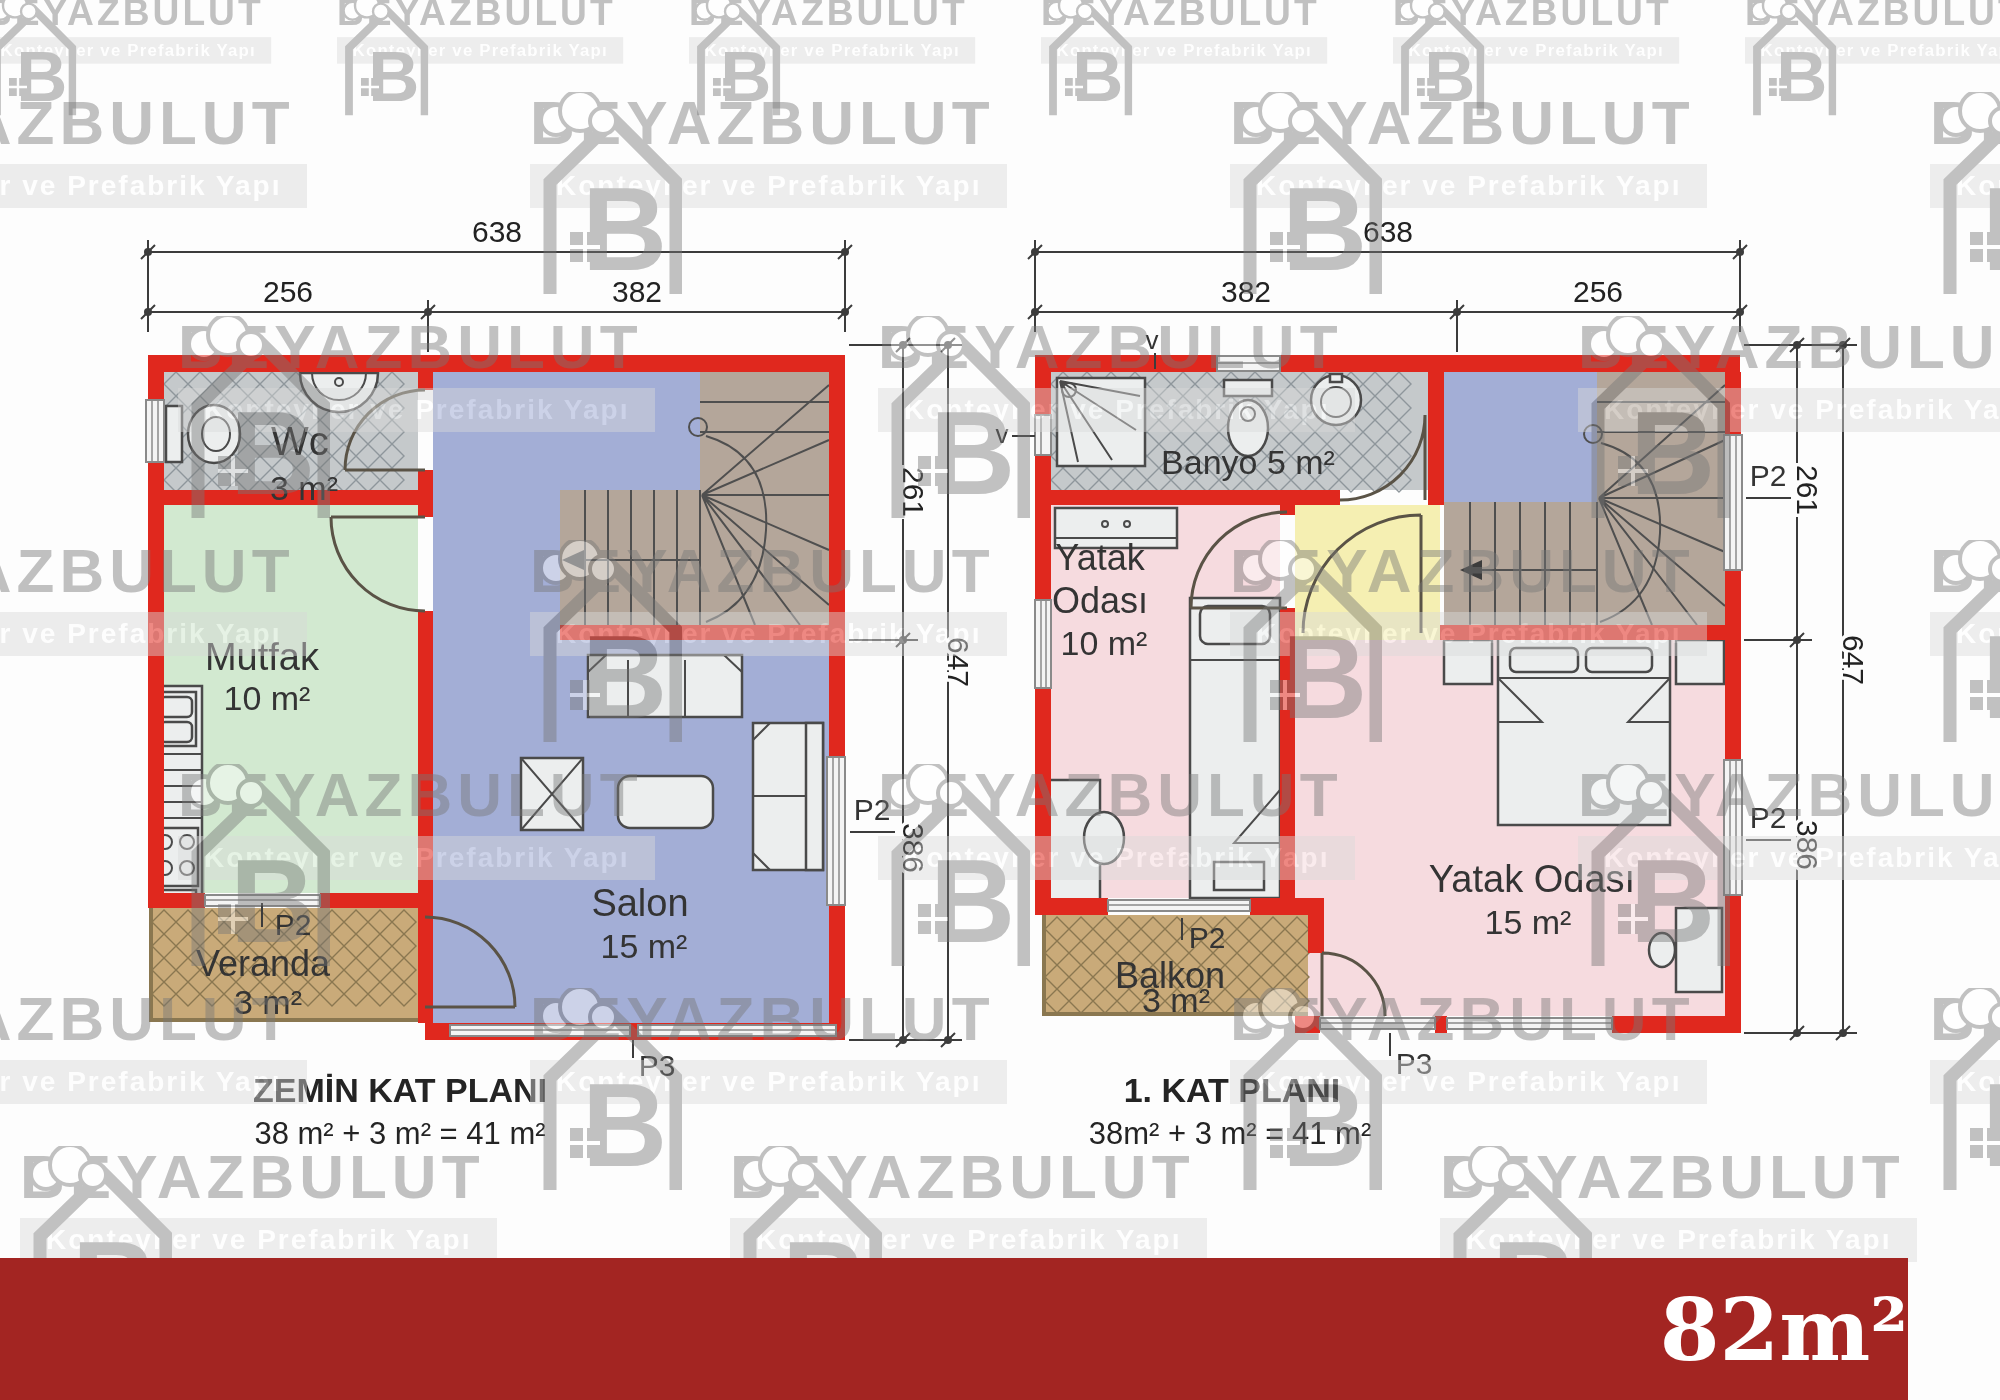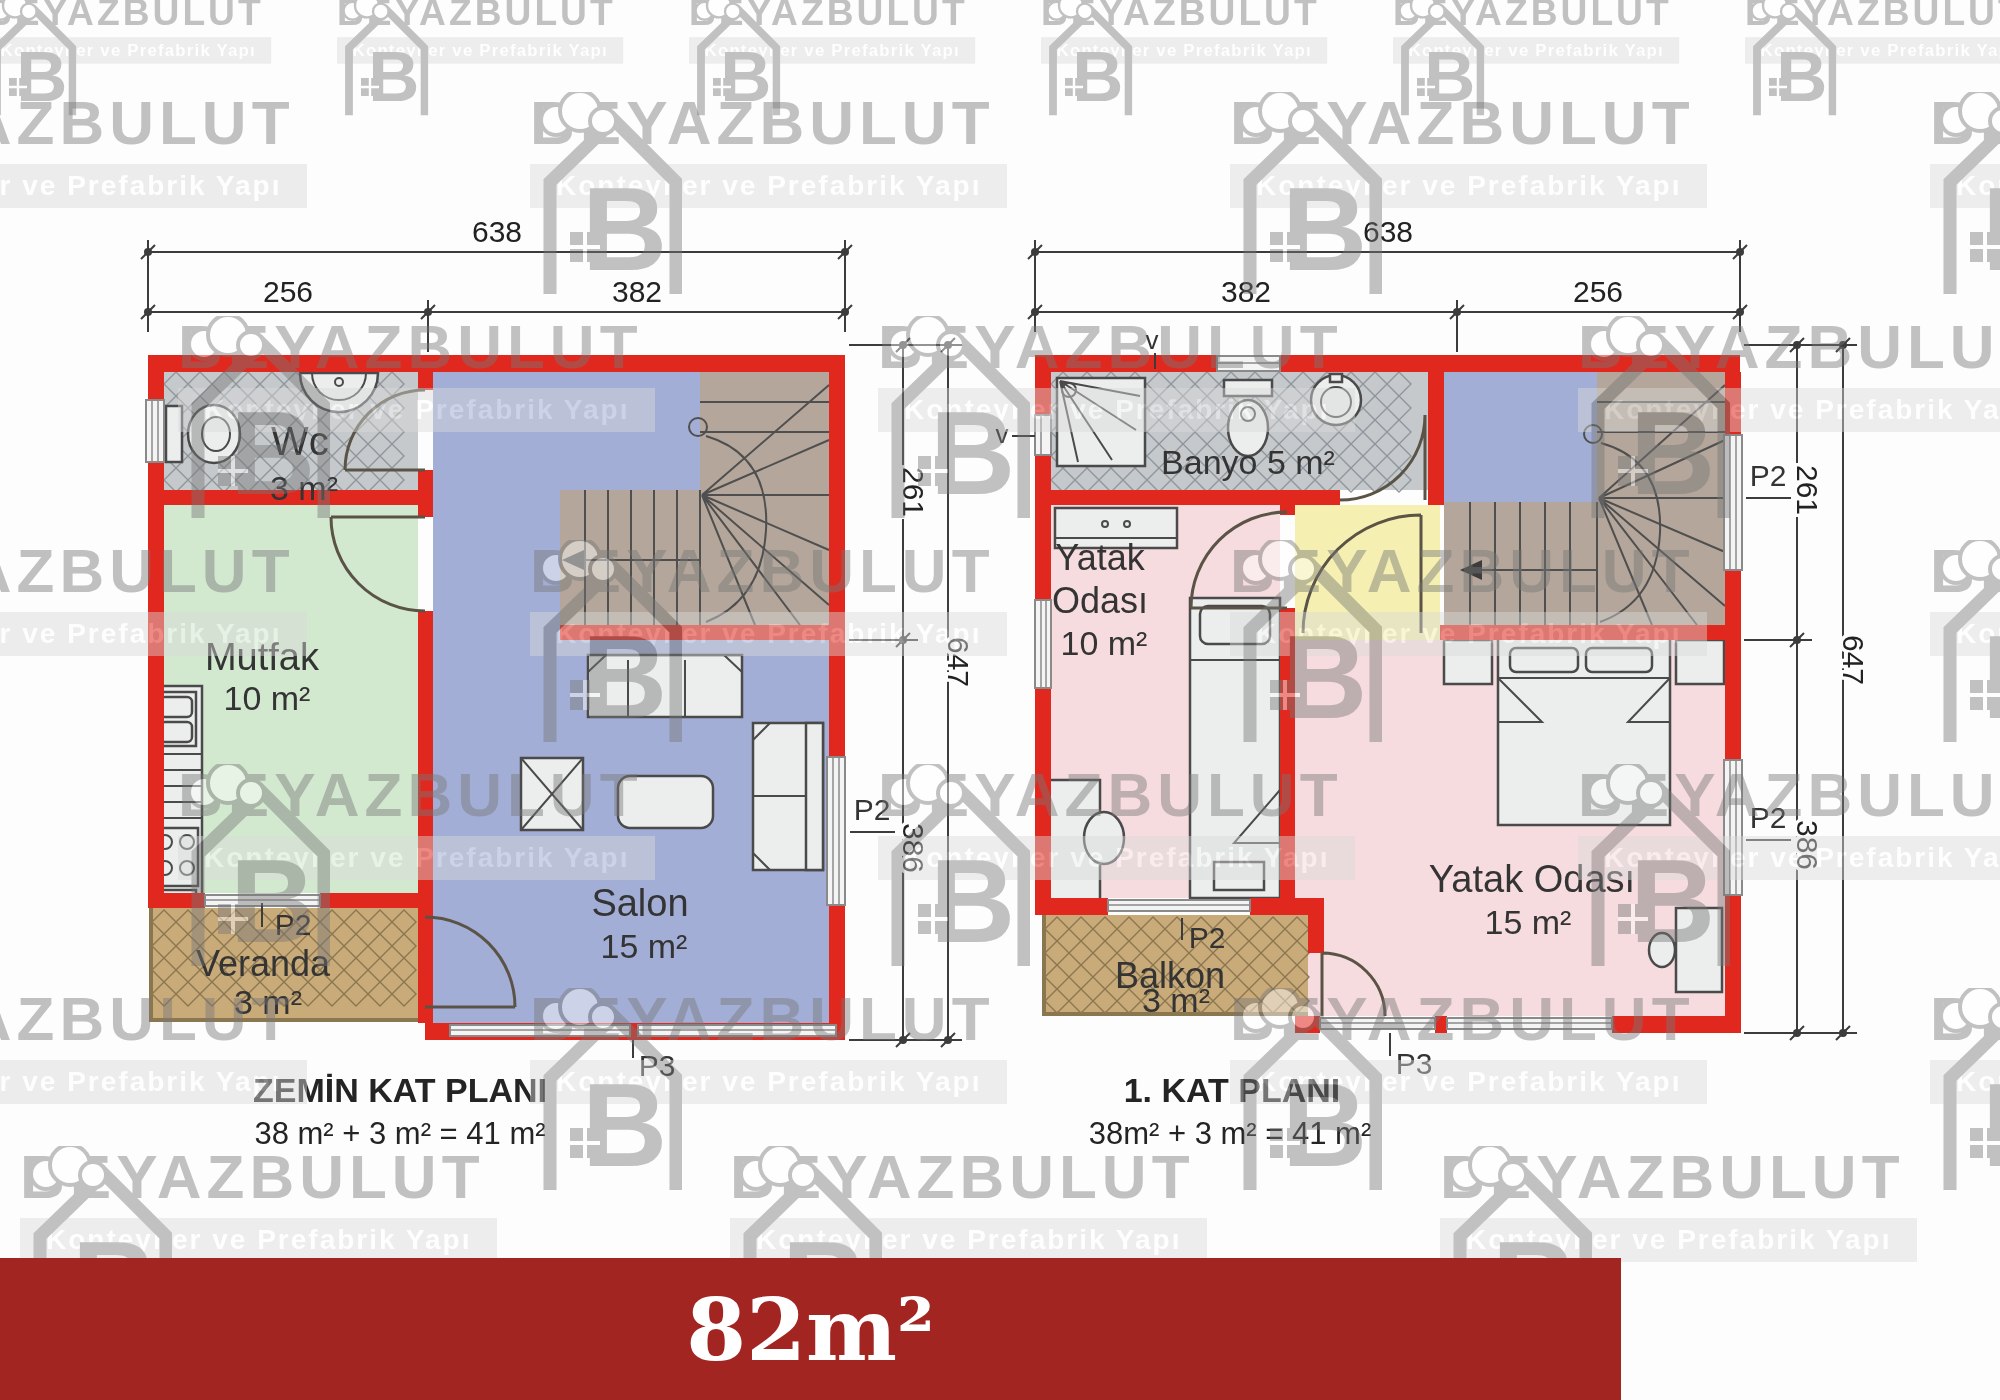--- a/index.html
+++ b/index.html
@@ -13,22 +13,22 @@
   .wm-house{fill:none;stroke:var(--wm);stroke-width:13;}
   .wm-cloud{fill:#ffffff;stroke:var(--wm);stroke-width:4;}
   .wm-b{font:bold 118px "Liberation Sans",sans-serif;fill:var(--wm);}
   .wm-win{fill:var(--wm);}
   .wm-winlines{stroke:#ffffff;stroke-width:4;}
   .wm-brand{font:bold 62px "Liberation Sans",sans-serif;color:var(--wm);letter-spacing:5px;white-space:nowrap;line-height:1;}
   .wm-band{display:inline-block;margin-top:10px;background:var(--wmband);color:#ffffff;
            font:bold 28px "Liberation Sans",sans-serif;letter-spacing:2px;padding:6px 26px;white-space:nowrap;}
 
   
-  .banner{position:absolute;left:0;top:1258px;width:1621px;height:142px;z-index:3;
-          background:var(--banner);display:flex;align-items:center;justify-content:center;}
+  .banner{position:absolute;left:0;top:1258px;width:1908px;height:142px;z-index:3;
+          background:var(--banner);display:flex;align-items:center;justify-content:flex-end;}
   .banner span{font:bold 86px "DejaVu Serif",serif;color:#ffffff;}
 
   
   .wall{fill:var(--wall);}
   .room-wc{fill:var(--wc_floor);}  .room-kitchen{fill:var(--kitchen);}
   .room-living{fill:var(--living);} .room-bedroom{fill:var(--bedroom);}
   .room-hall{fill:var(--hall);}     .room-stairs{fill:var(--stairs);}
   .room-porch{fill:var(--porch);}
   .hatch path{fill:none;stroke-width:1.4;}
   .hatch-gray path{stroke:var(--hatch_line);}

